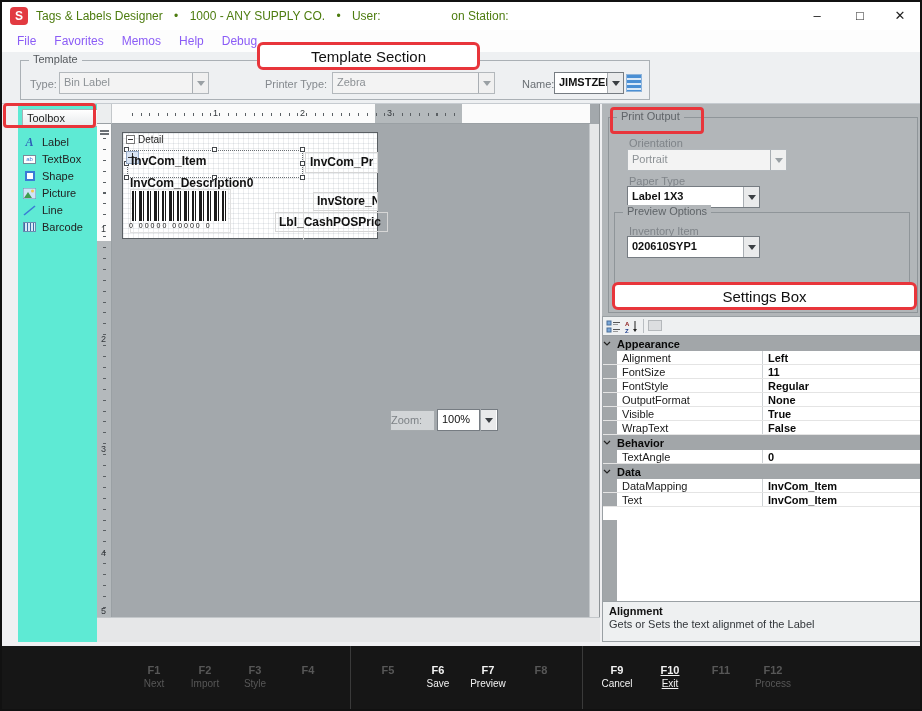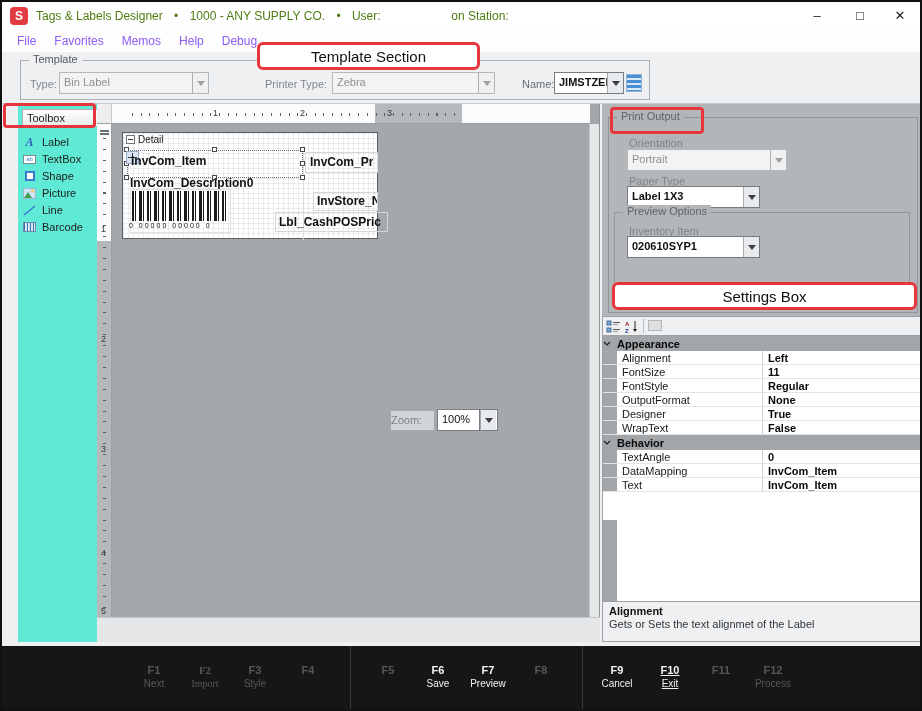--- a/index.html
+++ b/index.html
@@ -352,41 +352,49 @@
         <div class="pname">FontStyle</div>
         <div class="pval">Regular</div>
       </div>
       <div class="pg-row">
         <div class="gut"></div>
         <div class="pname">OutputFormat</div>
         <div class="pval">None</div>
       </div>
       <div class="pg-row">
         <div class="gut"></div>
-        <div class="pname">Designer</div>
+        <div class="pname">Visible</div>
         <div class="pval">True</div>
       </div>
       <div class="pg-row">
         <div class="gut"></div>
         <div class="pname">WrapText</div>
         <div class="pval">False</div>
       </div>
       <div class="pg-cat">
         <span class="chev">
             <svg width="8" height="5" viewBox="0 0 8 5">
               <polyline points="1,1 4,4 7,1" fill="none" stroke="#222" stroke-width="1.2"></polyline>
             </svg>
           </span>
         <span>Behavior</span>
       </div>
       <div class="pg-row">
         <div class="gut"></div>
         <div class="pname">TextAngle</div>
         <div class="pval">0</div>
       </div>
+      <div class="pg-cat">
+        <span class="chev">
+            <svg width="8" height="5" viewBox="0 0 8 5">
+              <polyline points="1,1 4,4 7,1" fill="none" stroke="#222" stroke-width="1.2"></polyline>
+            </svg>
+          </span>
+        <span>Data</span>
+      </div>
       <div class="pg-row">
         <div class="gut"></div>
         <div class="pname">DataMapping</div>
         <div class="pval">InvCom_Item</div>
       </div>
       <div class="pg-row">
         <div class="gut"></div>
         <div class="pname">Text</div>
         <div class="pval">InvCom_Item</div>
       </div>
@@ -402,21 +410,21 @@
   </div>
 
   <div class="fnbar">
     <div class="fn-sep" style="left:348px;"></div>
     <div class="fn-sep" style="left:580px;"></div>
 
     <div class="fn-item fn-dim" style="left:124px;">
       <div class="k">F1</div>
       <div class="l">Next</div>
     </div>
-    <div class="fn-item fn-dim" style="left:175px;font-family:Liberation Serif, serif;">
+    <div class="fn-item fn-dim" style="left:175px;">
       <div class="k">F2</div>
       <div class="l">Import</div>
     </div>
     <div class="fn-item fn-dim" style="left:225px;">
       <div class="k">F3</div>
       <div class="l">Style</div>
     </div>
     <div class="fn-item fn-dim" style="left:278px;">
       <div class="k" style="visibility:hidden;">F5</div>
       <div class="k" style="position:absolute;left:0;right:0;top:0;">F4</div>

